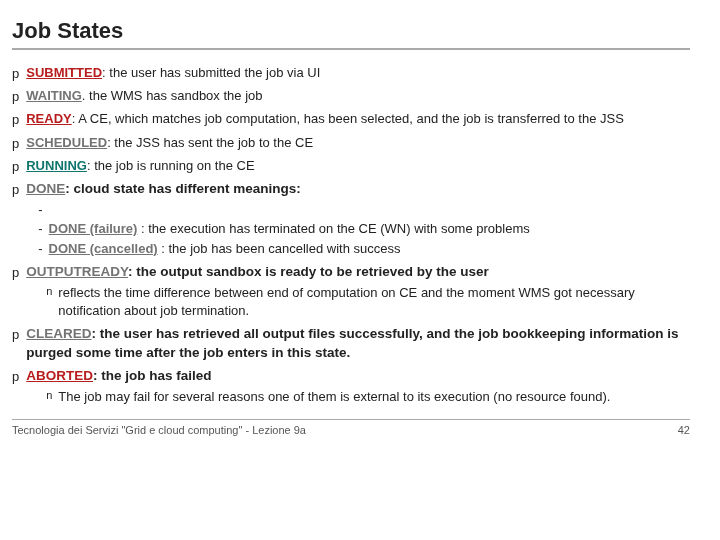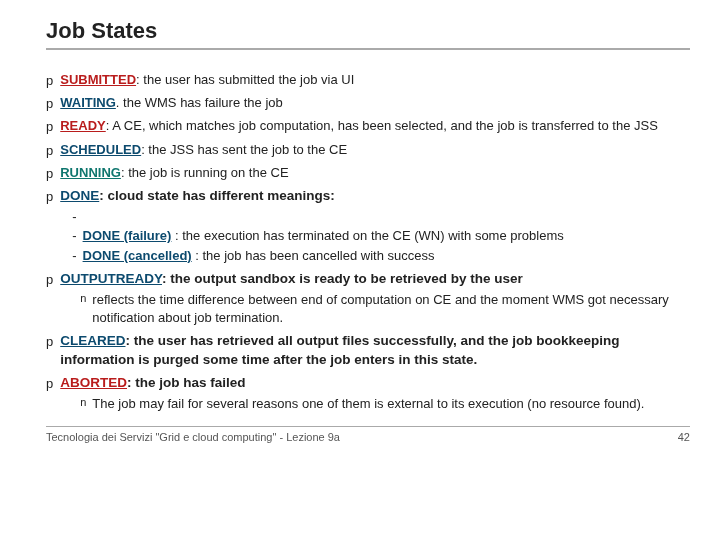--- a/index.html
+++ b/index.html
@@ -12,22 +12,21 @@
       font-size: 13px;
       color: #222;
       overflow: hidden;
     }
 
     .slide {
       width: 720px;
       height: 446px;
       display: flex;
       flex-direction: column;
-      padding: 18px 30px 10px 46px;
-      gap: 7px;
+      padding: 18px 30px 10px 12px;
     }
 
     .title {
       font-size: 22px;
       font-weight: bold;
       color: #222;
       margin-bottom: 6px;
       padding-bottom: 4px;
       border-bottom: 2px solid #aaa;
     }
@@ -61,21 +60,21 @@
     .item-text {
       flex: 1;
     }
 
     .bold-label {
       font-weight: bold;
       text-decoration: underline;
     }
 
     .red { color: #b91c1c; }
-    .blue { color: #0c4a6e; }
+    .blue { color: #737373; }
     .green { color: #0f766e; }
 
     .sub-list {
       list-style: none;
       margin: 2px 0 2px 12px;
     }
 
     .sub-list li {
       display: flex;
       align-items: flex-start;
@@ -134,21 +133,21 @@
       <li>
         <span class="bullet-marker">p</span>
         <span class="item-text">
           <span class="bold-label red">SUBMITTED</span><span>: the user has submitted the job via UI</span>
         </span>
       </li>
 
       <li>
         <span class="bullet-marker">p</span>
         <span class="item-text">
-          <span class="bold-label blue">WAITING</span><span>. the WMS has failure the job</span>
+          <span class="bold-label blue">WAITING</span><span>. the WMS has sandbox the job</span>
         </span>
       </li>
 
       <li>
         <span class="bullet-marker">p</span>
         <span class="item-text">
           <span class="bold-label red">READY</span><span>: A CE, which matches job computation, has been selected, and the job is transferred to the JSS</span>
         </span>
       </li>
 

